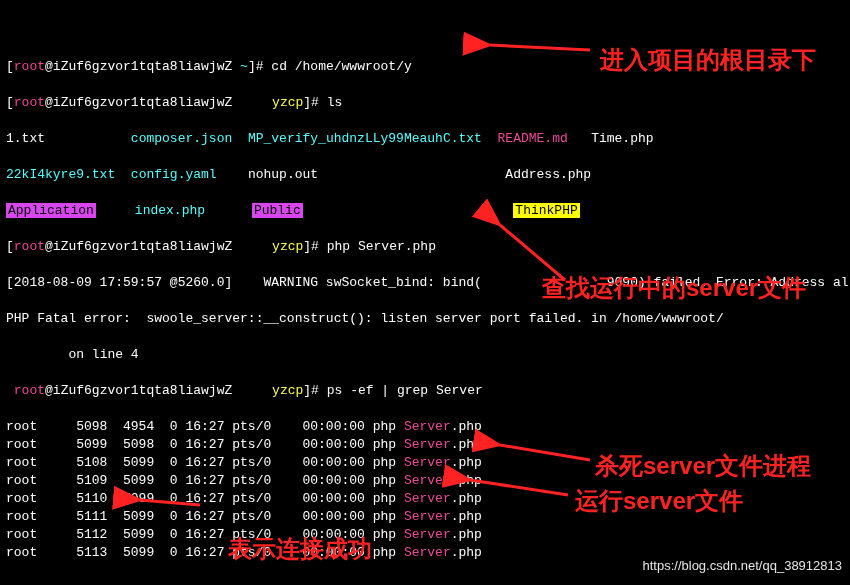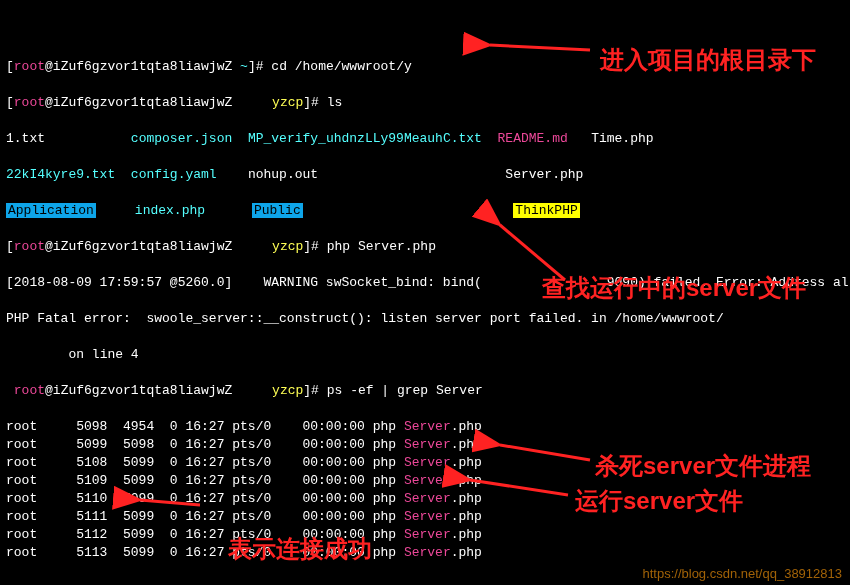--- a/index.html
+++ b/index.html
@@ -16,47 +16,47 @@
   }
   .terminal {
     padding: 4px 6px;
     line-height: 18px;
     white-space: pre;
   }
   .line { display: block; }
   .red { color: #ec4899; }
   .cyan { color: #5ff; }
   .yellow { color: #ff5; margin-left: 32px; }
-  .hl-green-bg { background: #0ea5e9; color: #000; padding: 0 2px;}
+  .hl-green-bg { background: #d946ef; color: #000; padding: 0 2px;}
   .hl-yellow-bg { background: #ff0; color: #000; padding: 0 2px;}
   .annot {
     position: absolute;
     color: #f22;
     font-family: "Microsoft YaHei", sans-serif;
     font-size: 24px;
     font-weight: bold;
   }
   .watermark {
     position: absolute;
-    bottom: 4px;
+    bottom: 12px;
     right: 8px;
-    color: #a16207;
+    color: #e5e5e5;
     font-family: sans-serif;
     font-size: 13px;
   }
 </style>
 </head>
 <body>
 
 <div class="terminal">
 <span class="line"> </span>
 <span class="line">[<span class="red">root</span><span>@</span><span>iZuf6gzvor1tqta8liawjwZ</span> <span class="cyan">~</span><span>]#</span> <span>cd /home/wwwroot/y</span></span>
 <span class="line">[<span class="red">root</span><span>@</span><span>iZuf6gzvor1tqta8liawjwZ</span> <span class="yellow">yzcp</span><span>]#</span> <span>ls</span></span>
 <span class="line"><span>1.txt</span>           <span class="cyan">composer.json</span>  <span class="cyan">MP_verify_uhdnzLLy99MeauhC.txt</span>  <span class="red">README.md</span>   <span>Time.php</span></span>
-<span class="line"><span class="cyan">22kI4kyre9.txt</span>  <span class="cyan">config.yaml</span>    <span>nohup.out</span>                        <span>Server.php</span></span>
+<span class="line"><span class="cyan">22kI4kyre9.txt</span>  <span class="cyan">config.yaml</span>    <span>nohup.out</span>                        <span>Address.php</span></span>
 <span class="line"><span class="hl-green-bg">Application</span>     <span class="cyan">index.php</span>      <span class="hl-green-bg">Public</span>                           <span class="hl-yellow-bg">ThinkPHP</span></span>
 <span class="line">[<span class="red">root</span><span>@</span><span>iZuf6gzvor1tqta8liawjwZ</span> <span class="yellow">yzcp</span><span>]#</span> <span>php Server.php</span></span>
 <span class="line"><span>[2018-08-09 17:59:57 @5260.0]    WARNING swSocket_bind: bind(</span>               <span> 9090) failed. Error: Address already in use [98]</span></span>
 <span class="line"><span>PHP Fatal error:  swoole_server::__construct(): listen server port failed. in /home/wwwroot/</span></span>
 <span class="line">        <span>on line 4</span></span>
 <span class="line"> <span class="red">root</span><span>@</span><span>iZuf6gzvor1tqta8liawjwZ</span> <span class="yellow">yzcp</span><span>]#</span> <span>ps -ef | grep Server</span></span>
 <div id="ps-block"><span class="line">root     5098  4954  0 16:27 pts/0    00:00:00 php <span class="red">Server</span>.php</span><span class="line">root     5099  5098  0 16:27 pts/0    00:00:00 php <span class="red">Server</span>.php</span><span class="line">root     5108  5099  0 16:27 pts/0    00:00:00 php <span class="red">Server</span>.php</span><span class="line">root     5109  5099  0 16:27 pts/0    00:00:00 php <span class="red">Server</span>.php</span><span class="line">root     5110  5099  0 16:27 pts/0    00:00:00 php <span class="red">Server</span>.php</span><span class="line">root     5111  5099  0 16:27 pts/0    00:00:00 php <span class="red">Server</span>.php</span><span class="line">root     5112  5099  0 16:27 pts/0    00:00:00 php <span class="red">Server</span>.php</span><span class="line">root     5113  5099  0 16:27 pts/0    00:00:00 php <span class="red">Server</span>.php</span></div>
 
 
 

